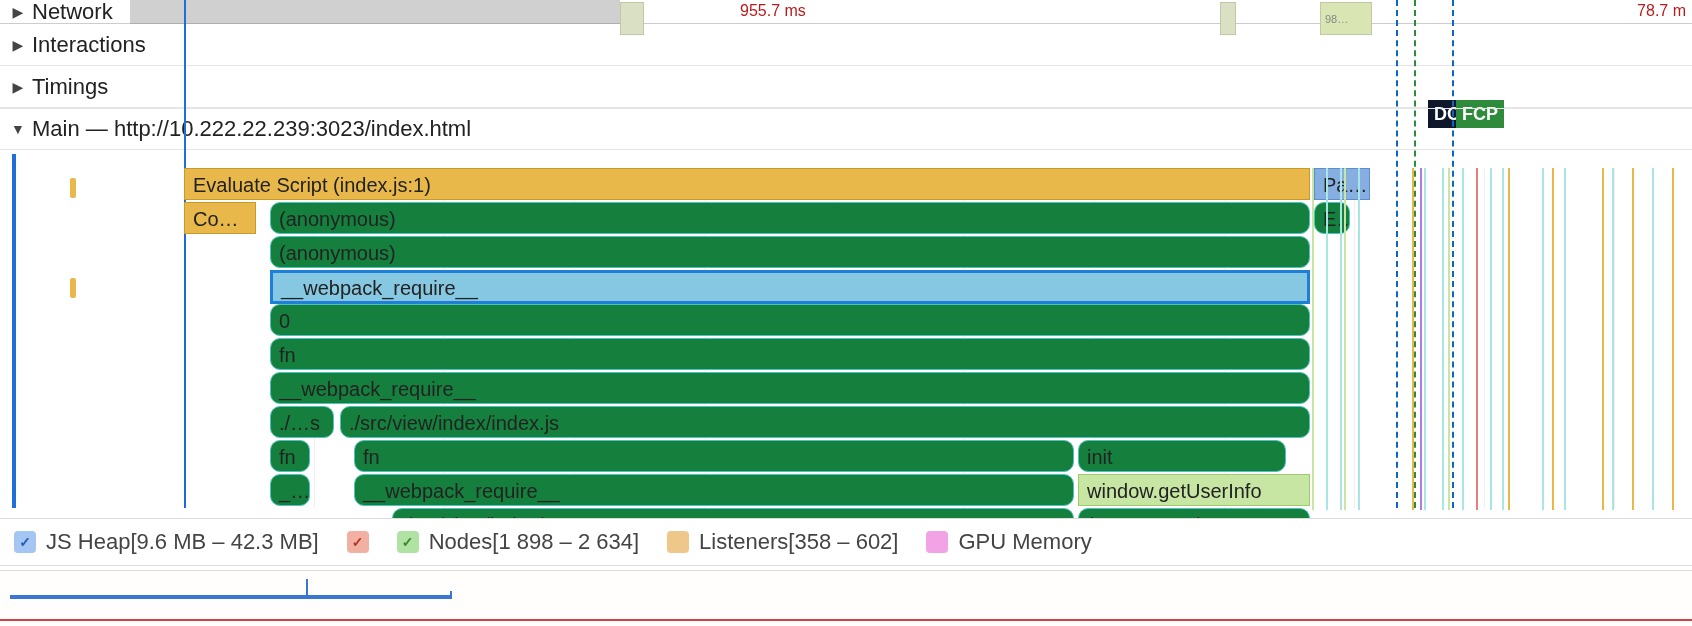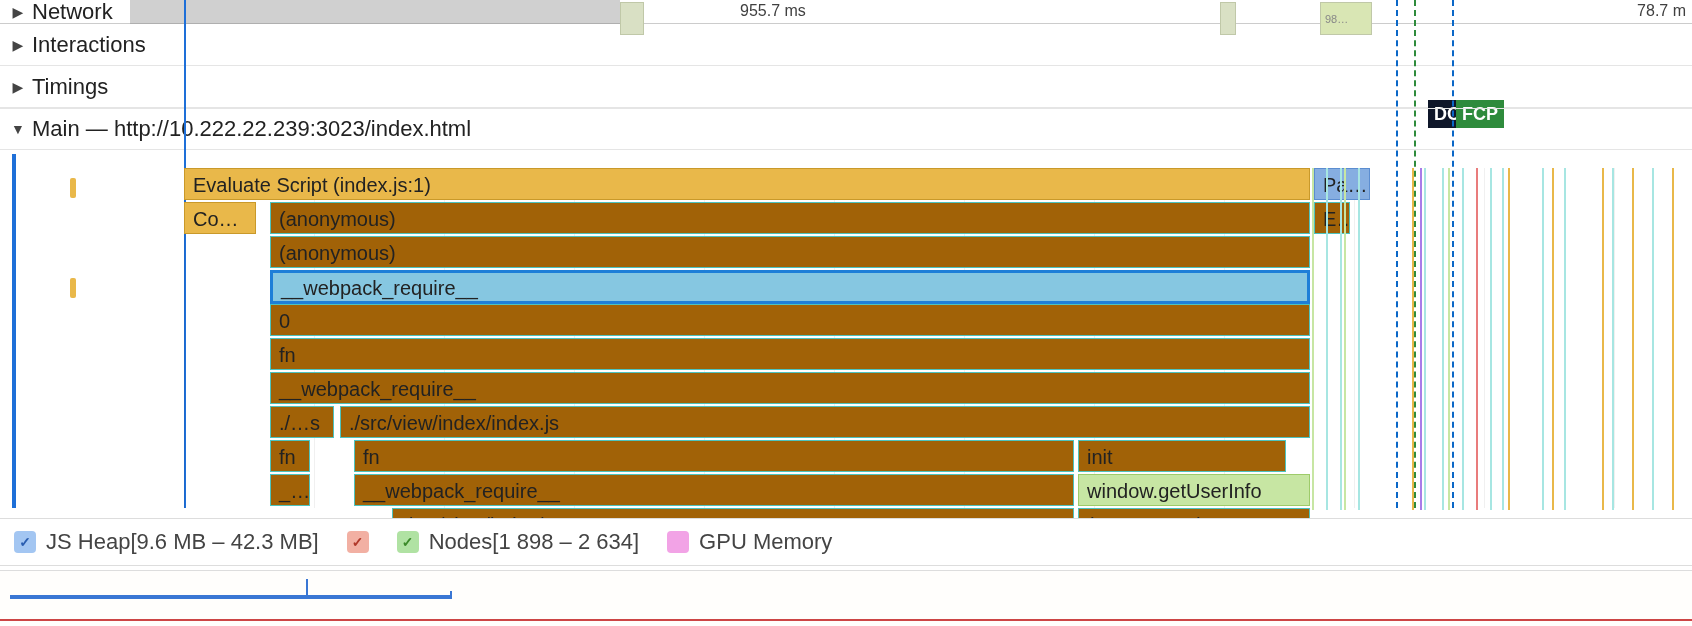--- a/index.html
+++ b/index.html
@@ -26,21 +26,21 @@
   .network-row { height: 24px; border-bottom: 1px solid #ccc; }
   .network-row .label { font-weight: 400; }
   .network-overlay {
     position: absolute; top: 0; left: 130px; width: 490px; height: 24px;
     background: rgba(120,120,120,0.35);
   }
 
   
   .ruler-stub { position:absolute; top:0; left:620px; right:0; height:24px; }
   .ruler-pill { position:absolute; top:2px; background:#d9e0c4; border:1px solid #c0c8a8; height:33px; font-size:11px; color:#888; }
-  .ruler-label { position:absolute; top:2px; font-size:16px; color:#404040; }
+  .ruler-label { position:absolute; top:2px; font-size:16px; color:#b91c1c; }
 
   
   .badge { position:absolute; top:100px; height:28px; line-height:28px; padding:0 6px; color:#fff; font-weight:600; font-size:18px; }
   .badge.dcl { left:1428px; background:#0f172a; }
   .badge.fcp { left:1456px; background:#2e8b3c; }
 
   
   .main-row { border-top: 1px solid #e5e5e5; }
 
   
@@ -63,21 +63,21 @@
     height: 342px;
   }
   .flame-row { position:relative; height:34px; width:100%; }
 
   .entry {
     position:absolute; top:0; height:32px; line-height:32px;
     background:#a7e6e2; border:1px solid #4dc3be;
     padding-left:8px; font-size:20px; color:#222;
     white-space:nowrap; overflow:hidden; text-overflow:ellipsis;
   }
-  .entry.aqua-light { background:#a16207; border-color:#4dc3be; }
+  .entry.aqua-light { background:#15803d; border-color:#4dc3be;border-radius:10px; }
   .entry.gold  { background:#e9b84a; border-color:#c9992a; font-weight:400; }
   .entry.green { background:#c7e6a3; border-color:#9ecb6a; }
   .entry.selected {
     background:#86c7e1; border:3px solid #1e7fd8; height:34px; line-height:30px;
   }
   .entry.blue { background:#86aee1; border-color:#5b8dd0; }
 
   
   .grid-vert {
     position:absolute; top:168px; bottom:118px; left:184px; right:0;
@@ -253,20 +253,24 @@
       <span>JS Heap[9.6 MB – 42.3 MB]</span>
     </div>
     <div class="item">
       <span class="chk red">✓</span>
     </div>
     <div class="item">
       <span class="chk green">✓</span>
       <span>Nodes[1 898 – 2 634]</span>
     </div>
     <div class="item">
+      <span class="swatch orange"></span>
+      <span>Listeners[358 – 602]</span>
+    </div>
+    <div class="item">
       <span class="swatch magenta"></span>
       <span>GPU Memory</span>
     </div>
   </div>
 
   <div class="overview">
     <div class="ov-line-blue"></div>
     <div class="ov-stepv" style="left:306px; top:8px; height:20px;"></div>
     <div class="ov-stepv" style="left:450px; top:20px; height:8px;"></div>
     <div class="ov-line-red"></div>

